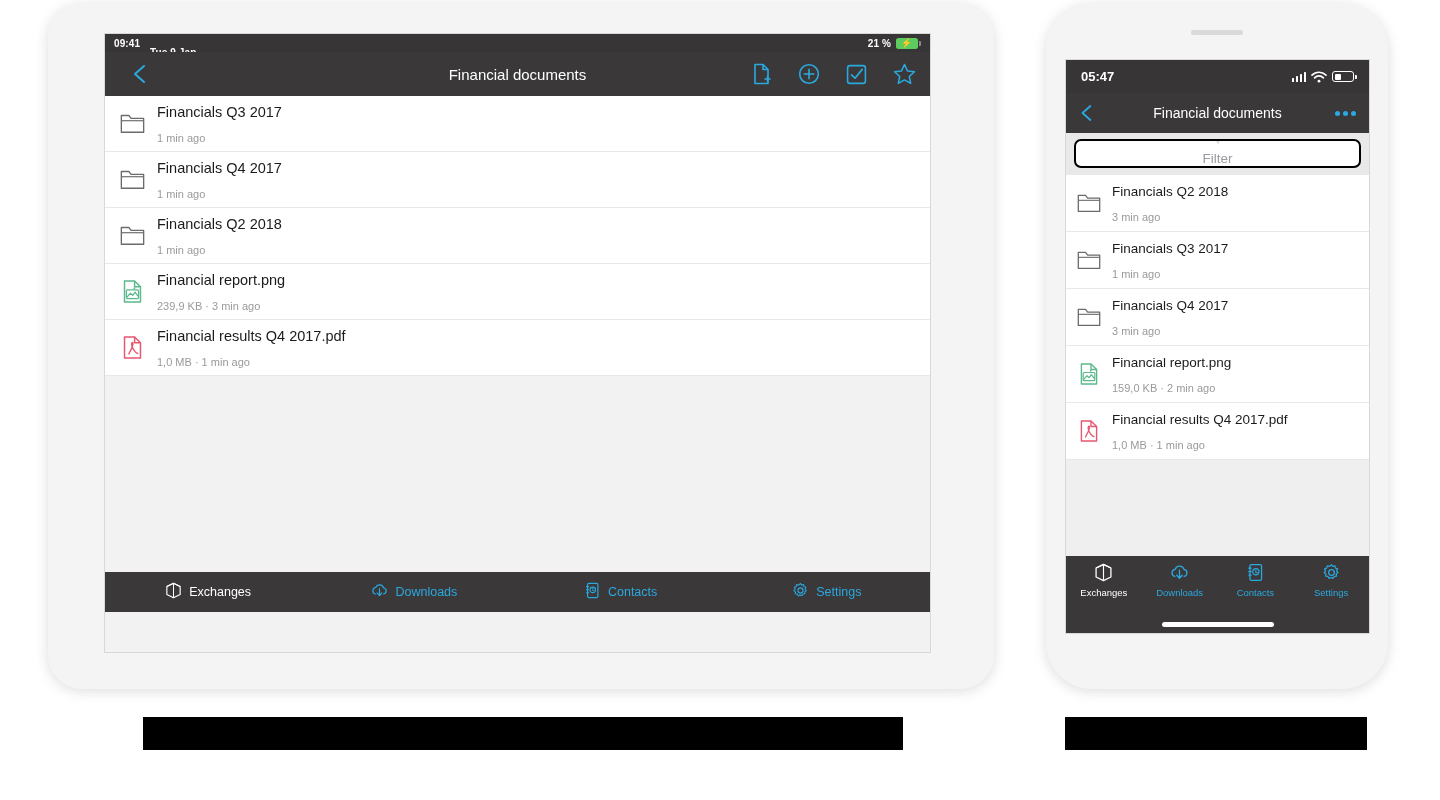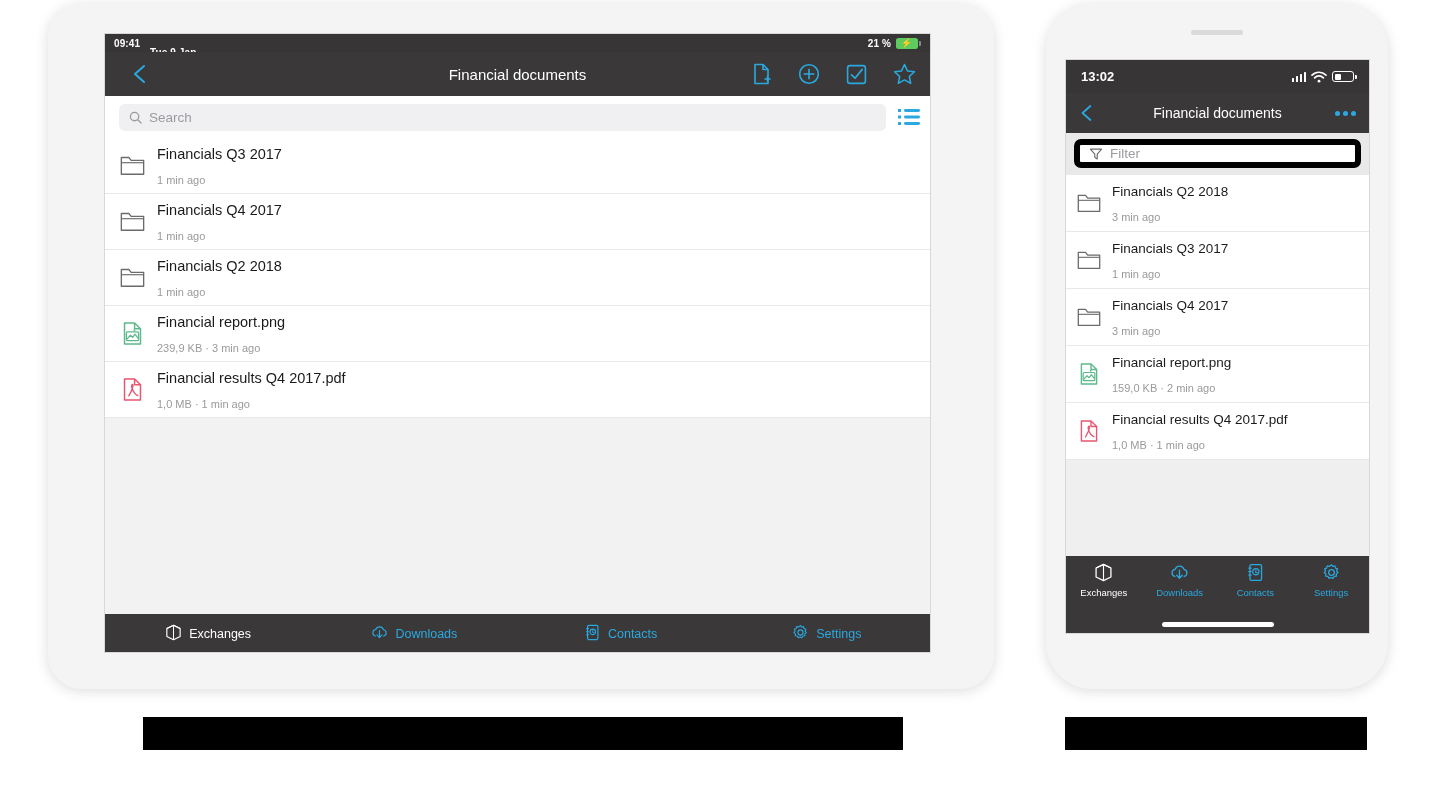--- a/index.html
+++ b/index.html
@@ -146,22 +146,22 @@
   .p-nav .title {
     position: absolute; left: 0; right: 0; text-align: center;
     color: #fff; font-size: 14px; pointer-events: none;
   }
   .p-nav .more { margin-left: auto; z-index: 2; display:flex; gap:3px; }
   .p-nav .more span { width: 5px; height: 5px; border-radius: 50%; background: #2aa9e0; display:block; }
 
   .p-filterwrap { background: #e9e9e9; padding: 6px 8px 7px; }
   .p-filter {
     height: 29px; background: #ffffff; border-radius: 7px;
-    border: 6px solid #000000;
-    display: flex; align-items: center; gap: 7px; padding: 0 9px;
+    border: 2px solid #000000;
+    display: flex; align-items: center; gap: 7px; padding: 0 9px; flex-direction: column;
   }
   .p-filter .ph { color: #9b9a9f; font-size: 13.5px; }
 
   .p-list .row { height: 57px; padding: 0 10px; gap: 10px; }
   .p-list .row .name { font-size: 13.5px; color: #1b1b1b; }
   .p-list .row .meta { font-size: 11px; color: #9a9a9a; }
   .p-empty { background: #efefef; }
 
   .p-tabs {
     height: 57px; background: #3a3839; display: flex; align-items: flex-start;
@@ -235,39 +235,20 @@
           </svg>
         </div>
         <div class="icon-btn">
           <svg width="23" height="22" viewBox="0 0 24 23">
             <path d="M12 1.6 L15.1 8.3 L22.4 9.1 L17 14.1 L18.5 21.3 L12 17.7 L5.5 21.3 L7 14.1 L1.6 9.1 L8.9 8.3 Z" fill="none" stroke="#2aa9e0" stroke-width="1.6" stroke-linejoin="round"></path>
           </svg>
         </div>
       </div>
     </div>
 
-    <div class="t-searchrow">
-      <div class="t-searchbox">
-        <svg width="13" height="13" viewBox="0 0 14 14">
-          <circle cx="6" cy="6" r="4.5" fill="none" stroke="#9b9a9f" stroke-width="1.4"></circle>
-          <path d="M9.4 9.4 L13 13" stroke="#9b9a9f" stroke-width="1.4" stroke-linecap="round"></path>
-        </svg>
-        <span class="ph">Search</span>
-      </div>
-      <div class="icon-btn">
-        <svg width="22" height="18" viewBox="0 0 22 18">
-          <rect x="0" y="1" width="3" height="3" fill="#2aa9e0"></rect>
-          <rect x="6" y="1" width="16" height="3" rx="1.4" fill="#2aa9e0"></rect>
-          <rect x="0" y="7.5" width="3" height="3" fill="#2aa9e0"></rect>
-          <rect x="6" y="7.5" width="16" height="3" rx="1.4" fill="#2aa9e0"></rect>
-          <rect x="0" y="14" width="3" height="3" fill="#2aa9e0"></rect>
-          <rect x="6" y="14" width="16" height="3" rx="1.4" fill="#2aa9e0"></rect>
-        </svg>
-      </div>
-    </div>
 
     <div class="list t-list" id="tablet-list">
         <div class="row">
           <div class="fi">
             <svg width="25" height="21" viewBox="0 0 26 21">
               <path d="M1.4 5.2 V19.6 H24.6 V5.2 H11.6 L9.2 2.2 H1.4 Z" fill="none" stroke="#6b6b6b" stroke-width="1.4" stroke-linejoin="round"></path>
               <path d="M1.4 7.6 H24.6" stroke="#6b6b6b" stroke-width="1.2"></path>
             </svg>
           </div>
           <div class="txt">
@@ -364,21 +345,21 @@
       </div>
   </div>
 
   <div class="phone-frame">
     <div class="phone-speaker"></div>
   </div>
 
   <div class="phone-screen">
 
     <div class="p-status">
-      <span>13:02</span>
+      <span>05:47</span>
       <span class="sp"></span>
       <span class="rt">
         <span class="bars">
           <i style="height:4px"></i>
             <i style="height:6px"></i>
             <i style="height:8px"></i>
             <i style="height:10px"></i>
         </span>
         <svg width="16" height="12" viewBox="0 0 16 12">
           <path d="M1 4.1 A10 10 0 0 1 15 4.1" fill="none" stroke="#fff" stroke-width="1.7" stroke-linecap="round"></path>

